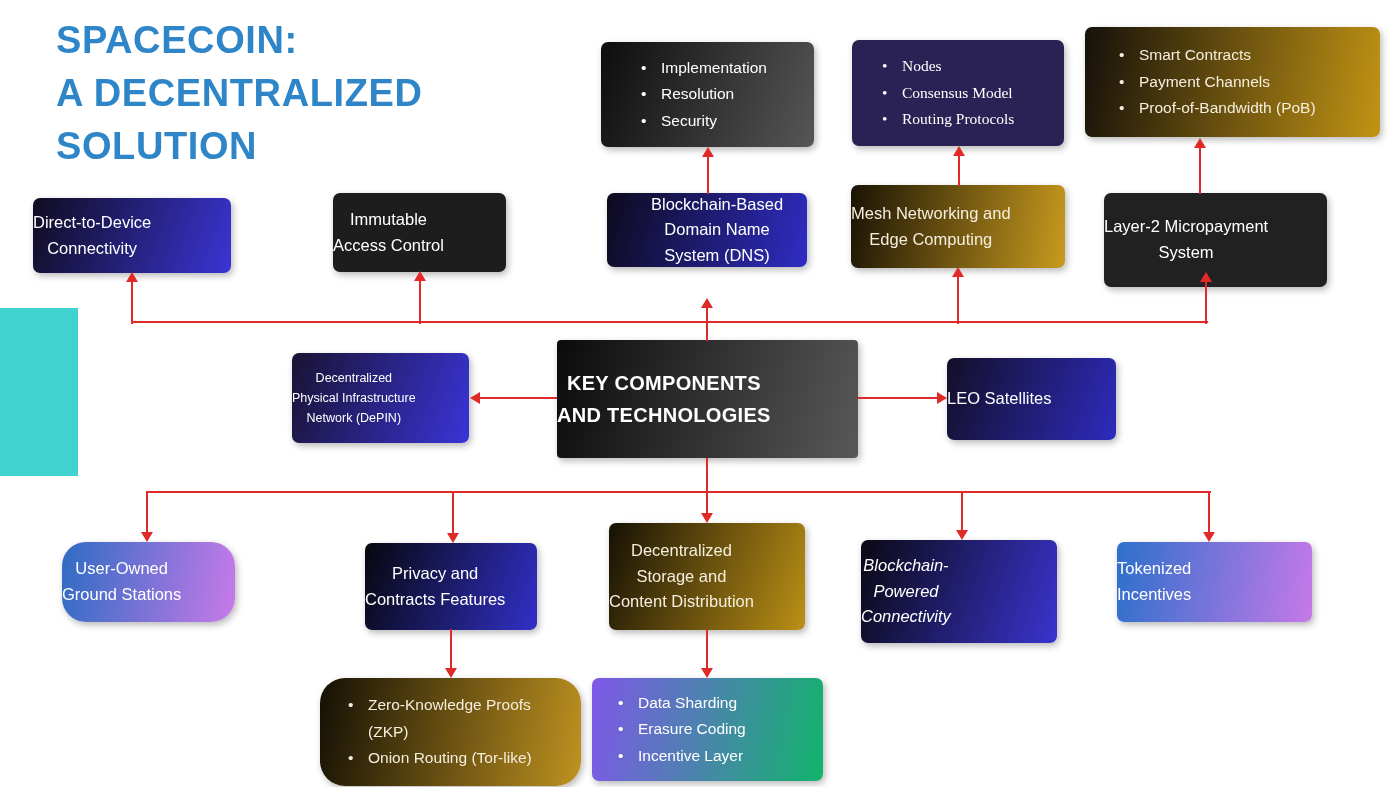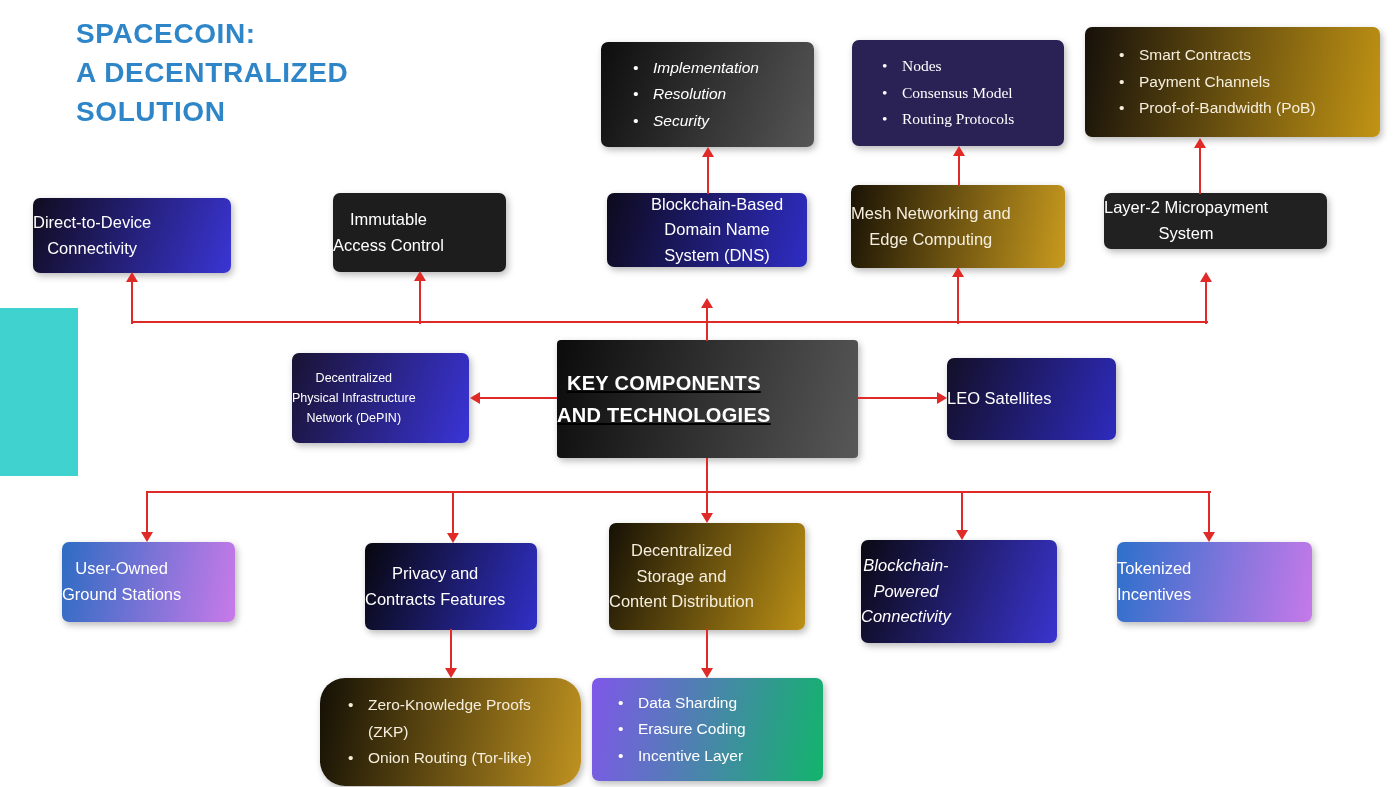--- a/index.html
+++ b/index.html
@@ -1,22 +1,22 @@
 <!DOCTYPE html>
 <html><head>
 <meta charset="utf-8">
 <style>
   html,body{margin:0;padding:0;background:#ffffff;}
   #canvas{
     position:relative;width:1400px;height:787px;background:#ffffff;overflow:hidden;
     font-family:"Liberation Sans",sans-serif;
   }
   .title{
-    position:absolute;left:76px;top:14px;width:420px;
-    font-size:28px;font-weight:700;line-height:1.4;letter-spacing:0.6px;
+    position:absolute;left:56px;top:14px;width:420px;
+    font-size:38px;font-weight:700;line-height:1.4;letter-spacing:0.6px;
     white-space:pre-line;color:#2E86C8;
   }
   .box{
     position:absolute;border-radius:7px;display:flex;align-items:center;justify-content:flex-start;
     box-shadow:2px 3px 7px rgba(0,0,0,0.28);box-sizing:border-box;
   }
   .box-label{
     color:#ffffff;font-size:16.5px;line-height:1.55;text-align:center;white-space:pre-line;
   }
   .cream .box-label{color:#f6eedd;}
@@ -25,34 +25,34 @@
   .bullets li{padding-left:22px;position:relative;}
   .bullets li::before{content:"•";position:absolute;left:2px;}
   
   .b-impl{left:601px;top:42px;width:213px;height:105px;background:linear-gradient(110deg,#0d0d0d,#565656);}
   .b-nodes{left:852px;top:40px;width:212px;height:106px;background:#2a2154;font-family:Liberation Serif, serif;}
   .b-contracts{left:1085px;top:27px;width:295px;height:110px;background:linear-gradient(100deg,#15100a,#c29414);}
   .b-d2d{left:33px;top:198px;width:198px;height:75px;background:linear-gradient(110deg,#100c20,#3a35d4);}
   .b-immutable{left:333px;top:193px;width:173px;height:79px;background:#1d1d1d;}
   .b-dns{left:607px;top:193px;width:200px;height:74px;background:linear-gradient(105deg,#0d0a1d,#2f2dc4);padding-left:44px;}
   .b-mesh{left:851px;top:185px;width:214px;height:83px;background:linear-gradient(100deg,#1a1305,#c89a1e);}
-  .b-layer2{left:1104px;top:193px;width:223px;height:56px;background:#212121;}
+  .b-layer2{left:1104px;top:193px;width:223px;height:94px;background:#212121;}
   .b-depin{left:292px;top:353px;width:177px;height:90px;background:linear-gradient(110deg,#191333,#3a34d8);}
   .b-depin .box-label{font-size:12.5px;line-height:1.6;}
-  .b-center{left:557px;top:340px;width:301px;height:118px;background:linear-gradient(105deg,#0b0b0b,#585858);border-radius:4px;text-decoration:underline;}
+  .b-center{left:557px;top:340px;width:301px;height:118px;background:linear-gradient(105deg,#0b0b0b,#585858);border-radius:4px;}
   .b-center .box-label{font-size:20px;font-weight:700;letter-spacing:0.3px;line-height:1.6;}
   .b-leo{left:947px;top:358px;width:169px;height:82px;background:linear-gradient(110deg,#130f28,#2e2bbe);}
-  .b-user{left:62px;top:542px;width:173px;height:80px;background:linear-gradient(100deg,#2e6cc3,#c87ae9);}
+  .b-user{left:62px;top:542px;width:173px;height:80px;background:linear-gradient(100deg,#2e6cc3,#c87ae9);border-radius:24px;}
   .b-privacy{left:365px;top:543px;width:172px;height:87px;background:linear-gradient(110deg,#07070e,#3130c8);}
   .b-storage{left:609px;top:523px;width:196px;height:107px;background:linear-gradient(110deg,#161105,#bb9016);}
   .b-bpc{left:861px;top:540px;width:196px;height:103px;background:linear-gradient(110deg,#0a0913,#3a34cf);font-style:italic;}
   .b-tokenized{left:1117px;top:542px;width:195px;height:80px;background:linear-gradient(100deg,#2d70cb,#c679e9);}
   .b-zkp{left:320px;top:678px;width:261px;height:108px;background:linear-gradient(100deg,#141005,#bf9220);padding:0 18px 0 26px;justify-content:flex-start;border-radius:25px;}
   .b-sharding{left:592px;top:678px;width:231px;height:103px;background:linear-gradient(100deg,#7f57e9,#12b46c);padding:0 12px 0 24px;justify-content:flex-start;}
-  .b-impl{padding-left:30px;justify-content:flex-start;font-style:italic;}
+  .b-impl{padding-left:38px;justify-content:flex-start;}
   .b-nodes{padding-left:28px;justify-content:flex-start;}
   .b-contracts{padding-left:32px;justify-content:flex-start;}
   .teal-accent{position:absolute;left:0;top:308px;width:78px;height:168px;}
   
   .cline{position:absolute;}
   .ah{position:absolute;width:0;height:0;}
 </style>
 </head>
 <body>
 

